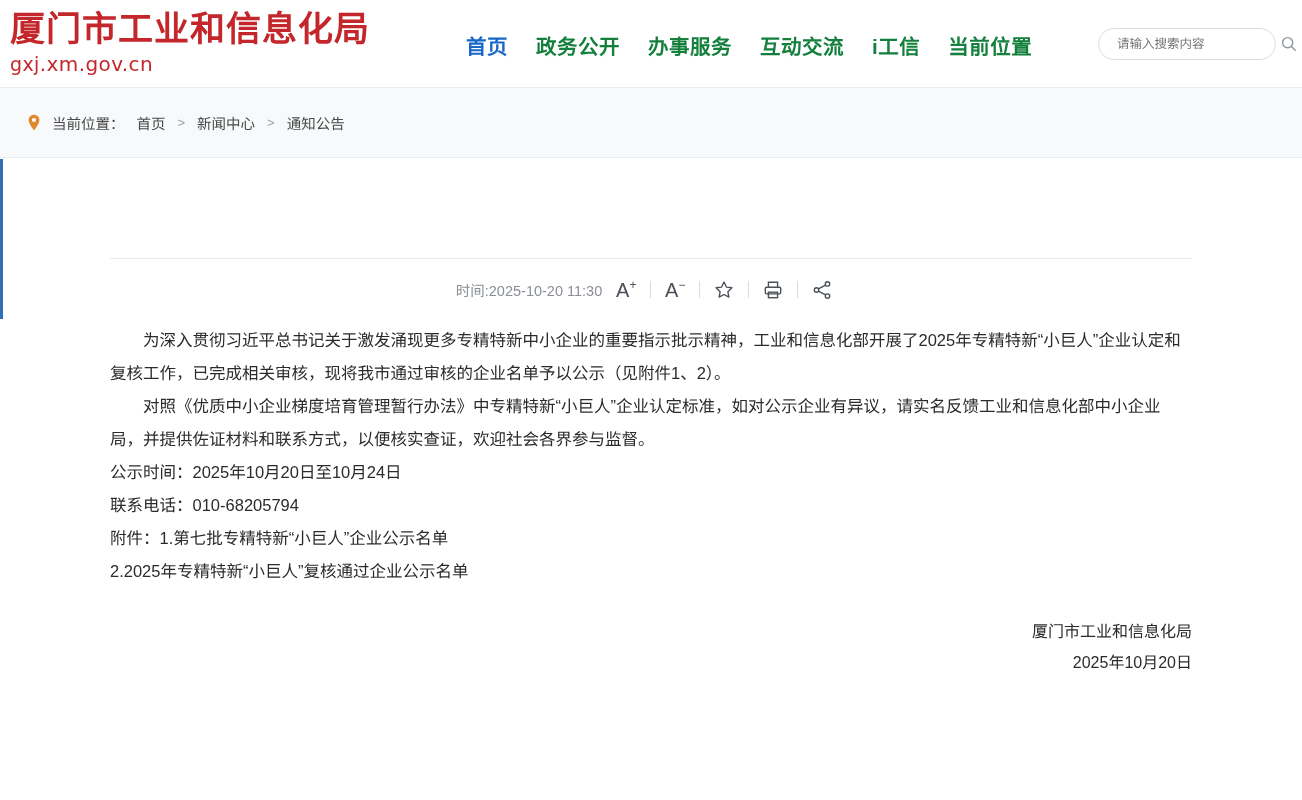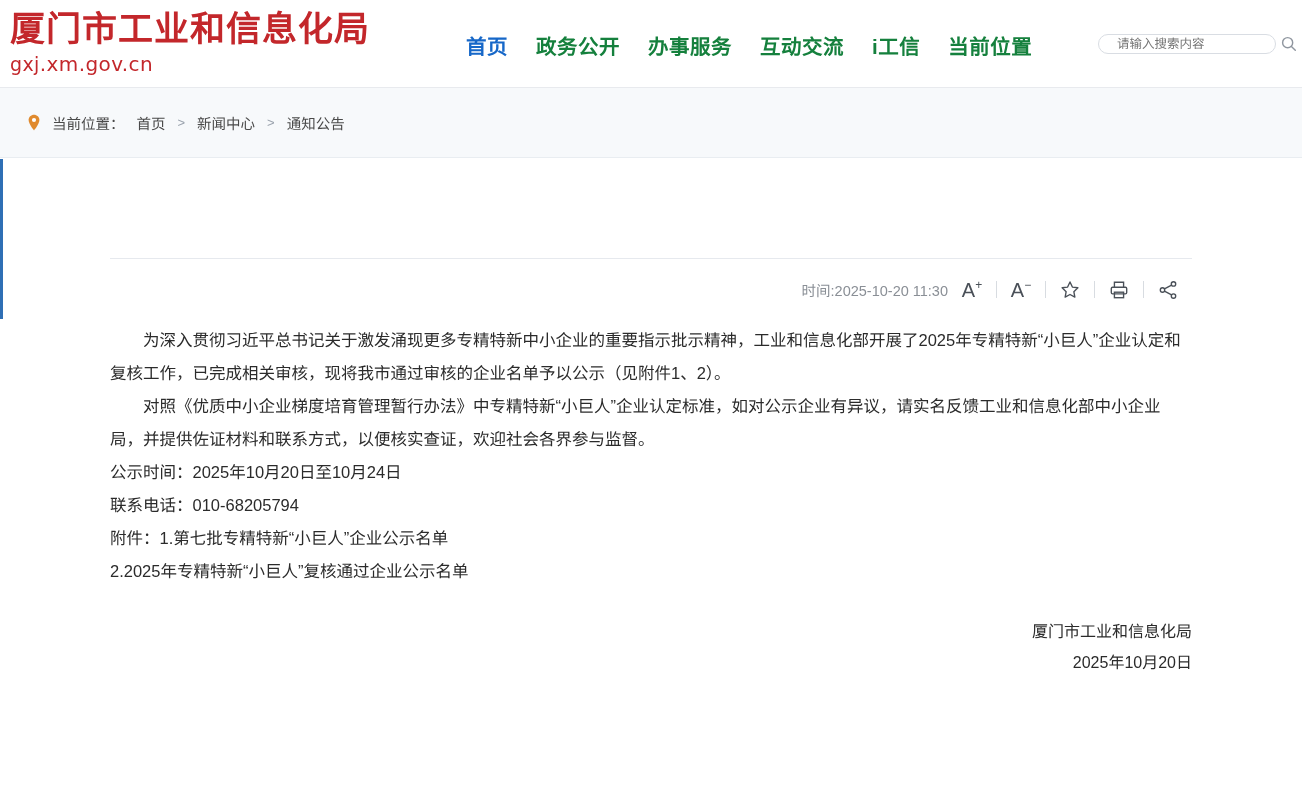--- a/index.html
+++ b/index.html
@@ -63,21 +63,21 @@
     font-weight: bold;
     color: #15803d;
     text-decoration: none;
     white-space: nowrap;
     letter-spacing: 0.5px;
   }
   .mainnav a.active { color: #1667c8; }
 
   .searchbox {
     width: 178px;
-    height: 20px;
+    height: 32px;
     border: 1px solid #d9dde3;
     border-radius: 16px;
     display: flex;
     align-items: center;
     padding: 0 10px 0 16px;
     background: #fff;
     flex: 0 0 178px;
   }
   .searchbox input {
     border: none;
@@ -128,21 +128,21 @@
     line-height: 1.65;
     letter-spacing: 0.3px;
     padding: 0 6px;
   }
   .meta-bar {
     margin-top: 44px;
     border-top: 1px solid #e6e9ee;
     height: 56px;
     display: flex;
     align-items: center;
-    justify-content: flex-end;
+    justify-content: center;
     padding-top: 6px;
   }
   .meta-time { font-size: 14.5px; color: #8a8f96; }
   .meta-tools { display: flex; align-items: center; gap: 0; color: #5a6068; }
   .meta-tools .tool {
     display: flex; align-items: center; justify-content: center;
     width: 48px; height: 28px; cursor: pointer;
   }
   .meta-tools .divider { width: 1px; height: 17px; background: #d8dce1; }
   .tool-txt { font-size: 20px; font-weight: 500; color: #4a5058; font-family: "Liberation Sans", sans-serif; }

